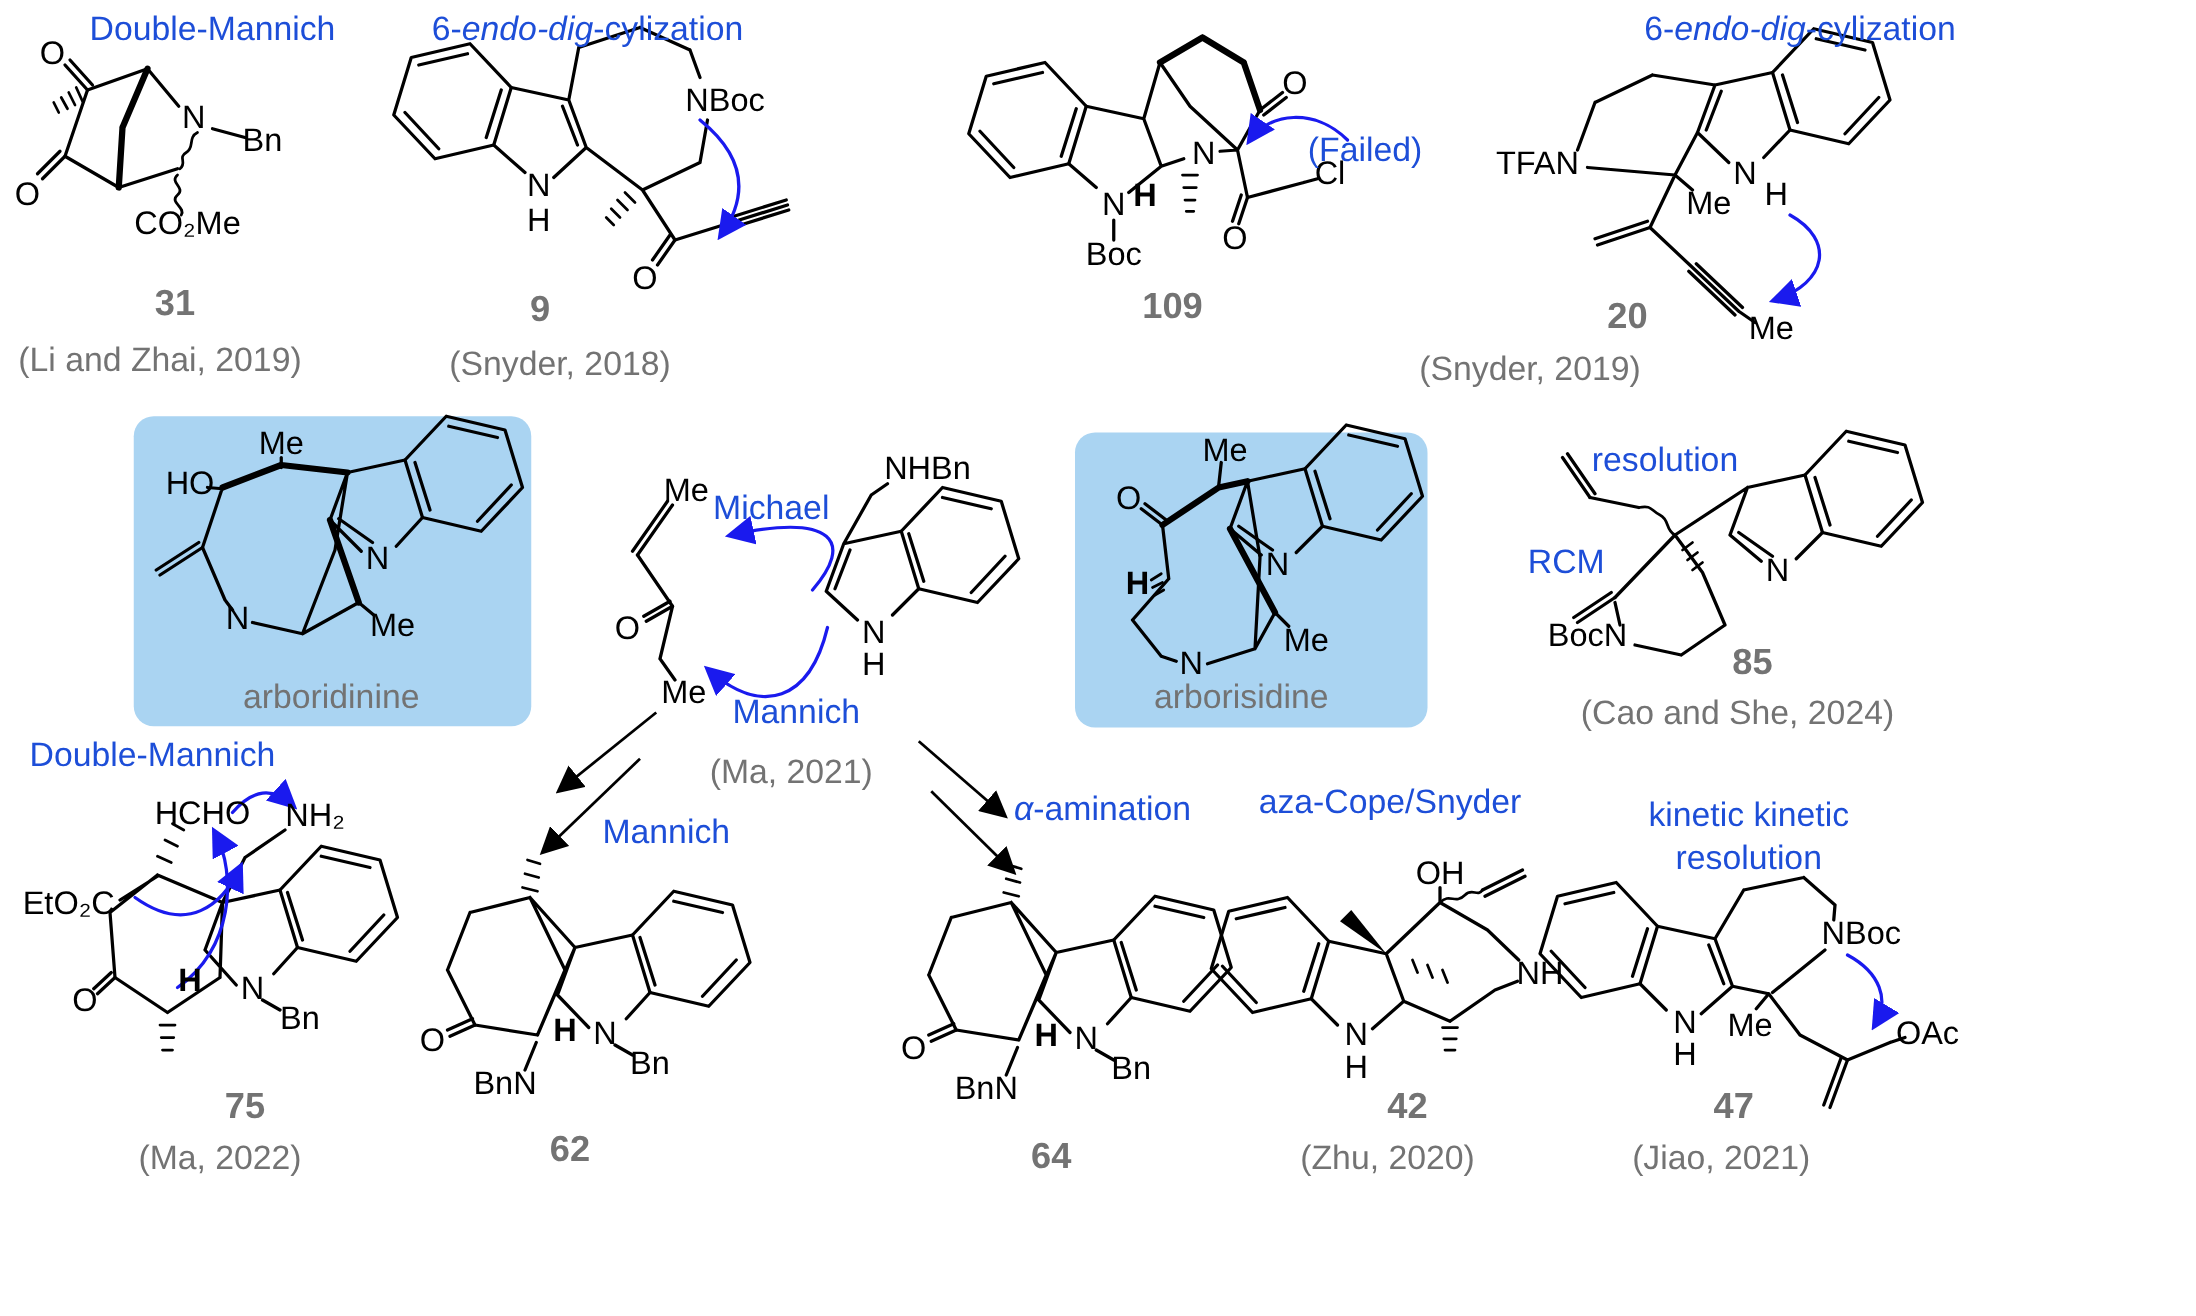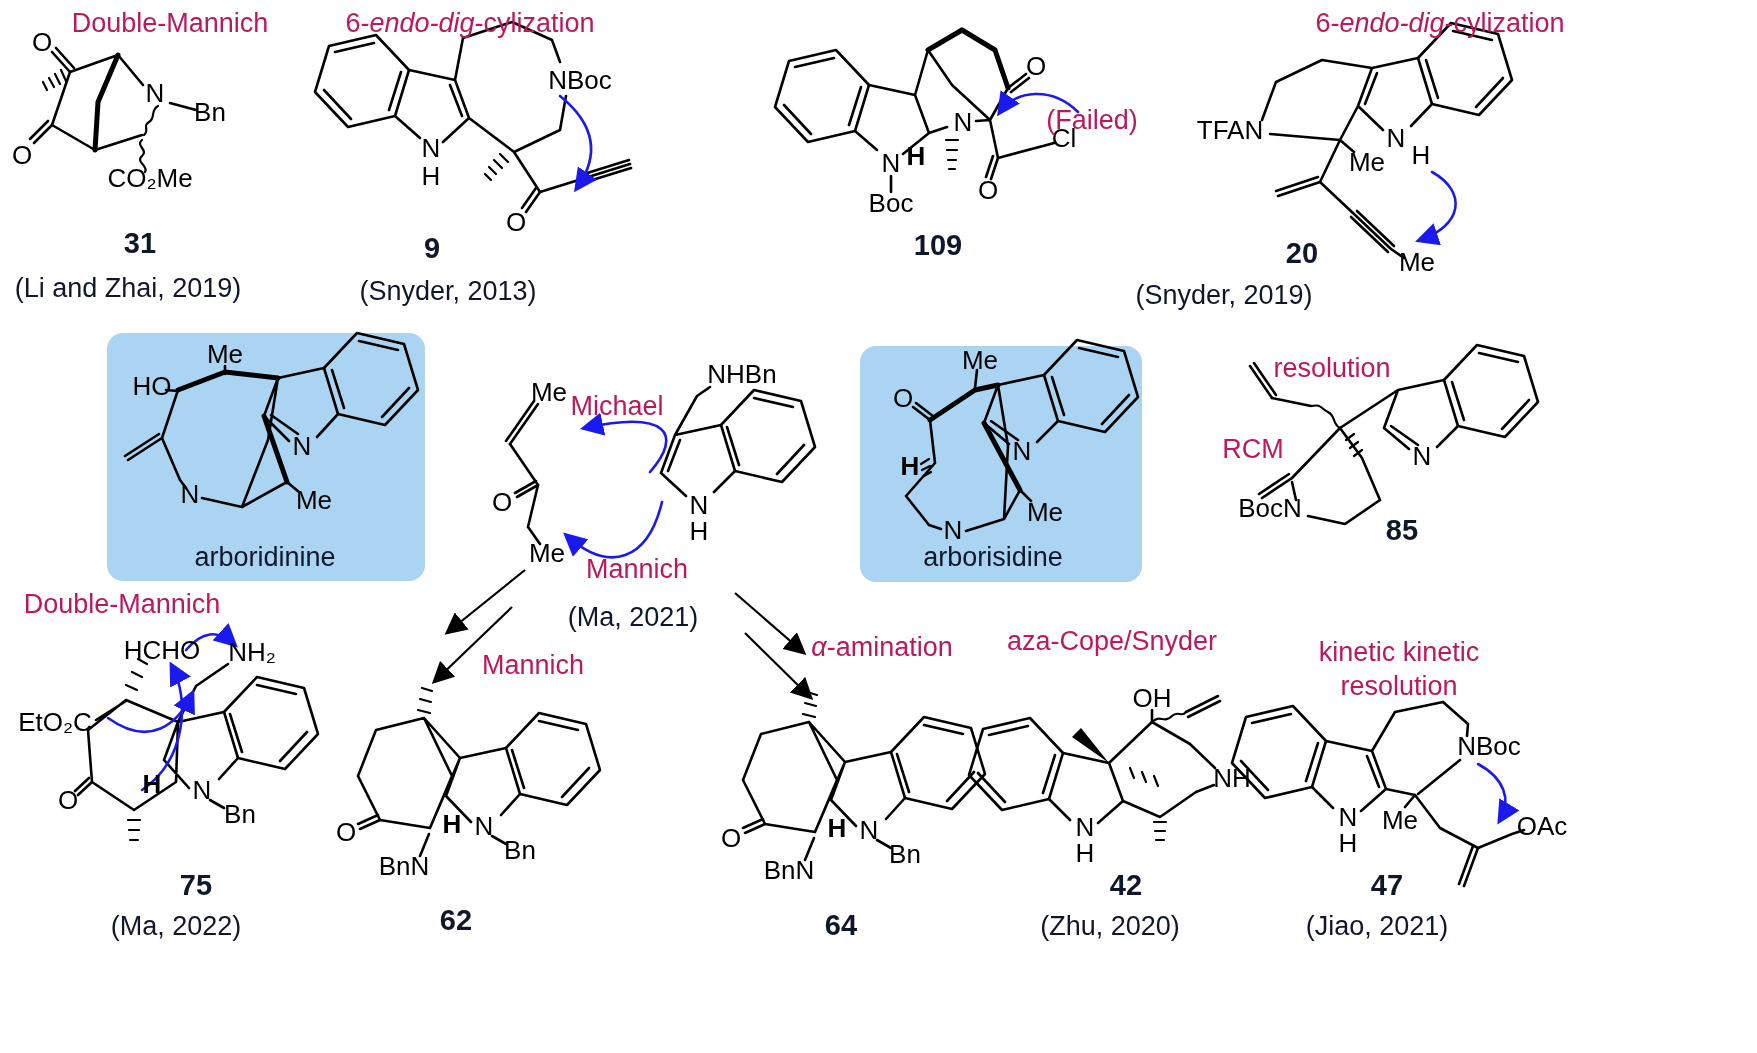--- a/index.html
+++ b/index.html
@@ -1,20 +1,20 @@
 <!DOCTYPE html>
 <html><head>
 <meta charset="utf-8">
 <style>
   *{margin:0;padding:0;box-sizing:border-box}
   body{background:#ffffff;font-family:"Liberation Sans","DejaVu Sans",sans-serif}
   .canvas{position:relative;width:1757px;height:1053px;background:#fff;overflow:hidden}
   .layer{position:absolute;left:0;top:0}
-  .lbl{position:absolute;transform:translateX(-50%);font-size:27px;line-height:30px;white-space:nowrap;color:#0f172a;text-align:center}
-  .blue{color:#be185d}
+  .lbl{position:absolute;transform:translateX(-50%);font-size:27px;line-height:30px;white-space:nowrap;color:#737373;text-align:center}
+  .blue{color:#1d4ed8}
   .num{font-weight:bold;font-size:29px}
   svg text{font-family:"Liberation Sans","DejaVu Sans",sans-serif;font-size:26px;fill:#000}
   svg text.bold-t{font-weight:bold}
   .bond{stroke:#000;stroke-width:2.6;fill:none;stroke-linecap:round;stroke-linejoin:round}
   .bold{stroke-width:5}
   .thin{stroke-width:2.2}
   .barrow{stroke:#1a1aee;stroke-width:2.6;fill:none;stroke-linecap:round}
   .karrow{stroke:#000;stroke-width:2.2;fill:none}
   i{}
 </style>
@@ -218,38 +218,39 @@
 <div class="lbl blue" style="left:470px;top:8px"><span>6-</span><i>endo-dig</i><span>-cylization</span></div>
 
 <div class="lbl blue" style="left:1440px;top:8px"><span>6-</span><i>endo-dig</i><span>-cylization</span></div>
 
 <div class="lbl blue" style="left:1092px;top:105px">(Failed)</div>
 
 <div class="lbl num" style="left:140px;top:228px">31</div>
 <div class="lbl" style="left:128px;top:273px">(Li and Zhai, 2019)</div>
 
 <div class="lbl num" style="left:432px;top:233px">9</div>
-<div class="lbl" style="left:448px;top:276px">(Snyder, 2013)</div>
+<div class="lbl" style="left:448px;top:276px">(Snyder, 2018)</div>
 
 <div class="lbl num" style="left:938px;top:230px">109</div>
 
 <div class="lbl num" style="left:1302px;top:238px">20</div>
 <div class="lbl" style="left:1224px;top:280px">(Snyder, 2019)</div>
 
 <div class="lbl" style="left:265px;top:542px">arboridinine</div>
 
 <div class="lbl blue" style="left:617px;top:391px">Michael</div>
 <div class="lbl blue" style="left:637px;top:554px">Mannich</div>
 <div class="lbl" style="left:633px;top:602px">(Ma, 2021)</div>
 
 <div class="lbl" style="left:993px;top:542px">arborisidine</div>
 
 <div class="lbl blue" style="left:1332px;top:353px">resolution</div>
 <div class="lbl blue" style="left:1253px;top:434px">RCM</div>
 <div class="lbl num" style="left:1402px;top:515px">85</div>
+<div class="lbl" style="left:1390px;top:555px">(Cao and She, 2024)</div>
 
 <div class="lbl blue" style="left:122px;top:589px">Double-Mannich</div>
 <div class="lbl blue" style="left:533px;top:650px">Mannich</div>
 <div class="lbl blue" style="left:882px;top:632px"><i>α</i><span>-amination</span></div>
 <div class="lbl blue" style="left:1112px;top:626px">aza-Cope/Snyder</div>
 <div class="lbl blue" style="left:1399px;top:637px">kinetic kinetic</div>
 <div class="lbl blue" style="left:1399px;top:671px">resolution</div>
 
 <div class="lbl num" style="left:196px;top:870px">75</div>
 <div class="lbl" style="left:176px;top:911px">(Ma, 2022)</div>

